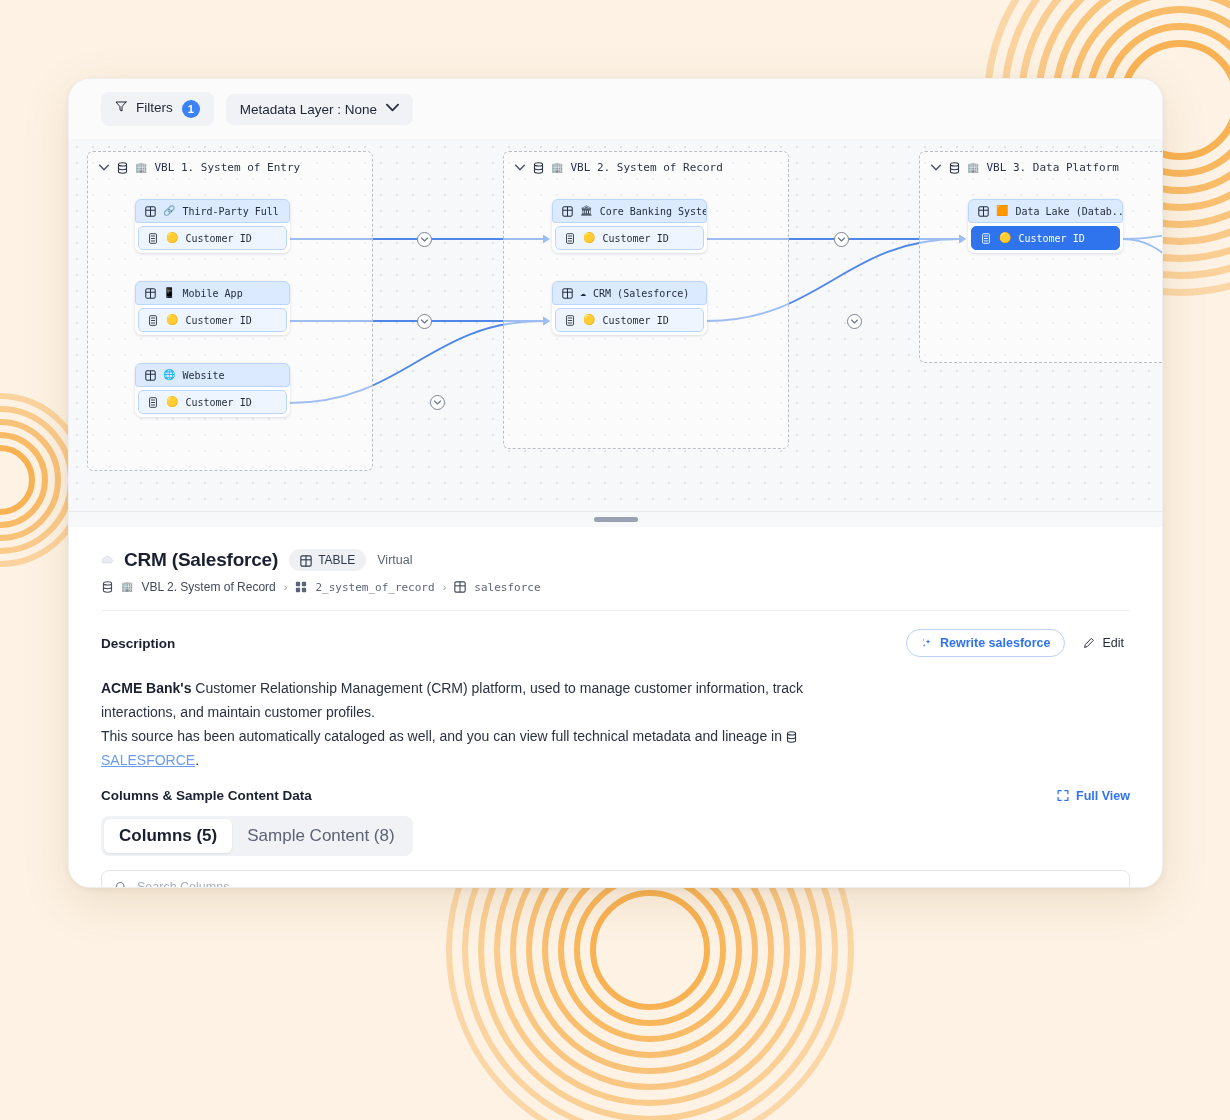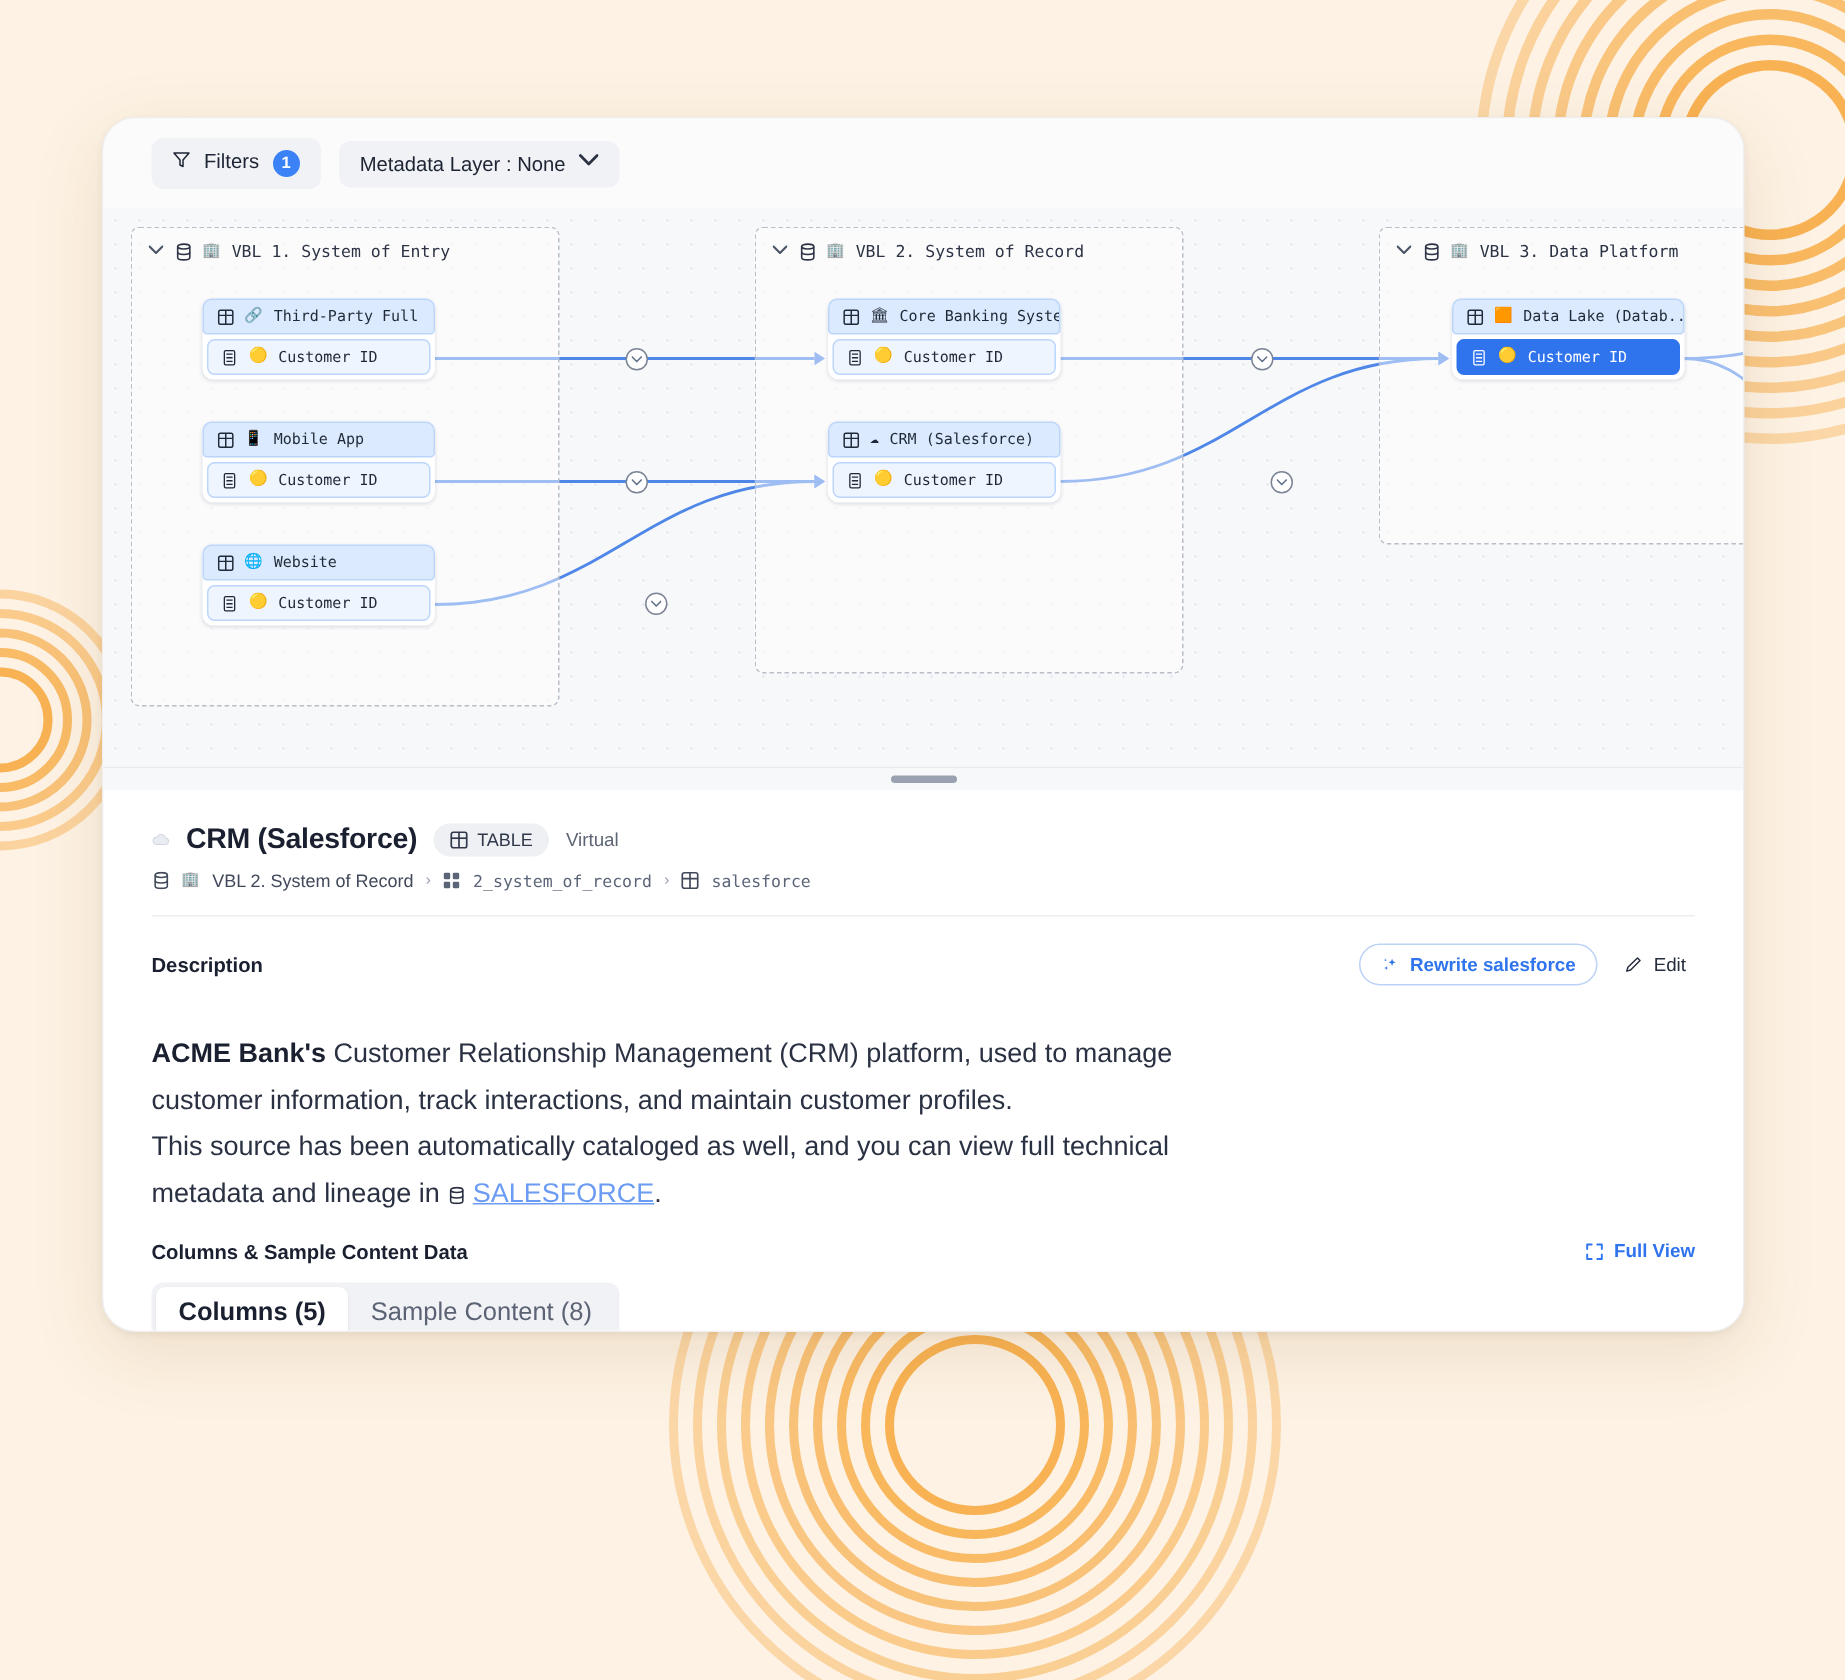--- a/index.html
+++ b/index.html
@@ -71,35 +71,35 @@
 
   .divider-bar { height:16px; background:#f7f8fa; border-top:1px solid #e8eaee;
     display:flex; align-items:center; justify-content:center; }
   .grabber { width:44px; height:5px; border-radius:3px; background:#9aa2b1; }
 
   
   .detail { position:relative; background:#fff; padding:0 0 0 0; height:422px; }
   .det-head { padding:22px 32px 0 32px; }
   .title-row { display:flex; align-items:center; gap:11px; }
   .title-row h1 { font-size:19px; color:#1a2030; font-weight:700; letter-spacing:-.2px; }
-  .pill { display:flex; align-items:center; gap:6px; background:#eef0f4; border-radius:14px;
+  .pill { display:flex; align-items:flex-end; gap:6px; background:#eef0f4; border-radius:14px;
     padding:4px 11px; font-size:12px; color:#30384a; font-weight:500; }
   .virtual { font-size:12.5px; color:#5d6575; }
   .crumbs { display:flex; align-items:center; gap:8px; margin-top:9px; font-size:12px; color:#41495a; }
   .crumbs .mono { font-family:"DejaVu Sans Mono", monospace; font-size:11px; color:#5c6578;text-align:center; }
   .crumbs .sep { color:#9aa2b1; font-size:11px; }
   .hr { height:1px; background:#eceef2; margin:16px 0 0 0; }
 
   .sec { padding:0 32px; }
   .sec-row { display:flex; align-items:center; justify-content:space-between; margin-top:18px; }
   .sec-title { font-size:13.5px; font-weight:700; color:#1a2030; }
   .ghost-btn { display:flex; align-items:center; gap:7px; border:1px solid #bcd2f7; border-radius:16px;
     padding:6px 14px; color:#2f74ed; font-size:12.5px; font-weight:600; cursor:pointer; background:#fff; }
   .plain-btn { display:flex; align-items:center; gap:7px; color:#252c3b; font-size:12.5px; cursor:pointer; padding:6px 6px; }
-  .desc { margin-top:30px; font-size:18px; line-height:1.72; color:#2a3142; max-width:740px; }
+  .desc { margin-top:19px; font-size:14px; line-height:1.72; color:#2a3142; max-width:740px; }
   .desc b { font-weight:700; color:#1a2030; }
   .lnk { color:#6b9bf2; text-decoration:underline; }
 
   .tabs { display:inline-flex; background:#f1f2f5; border-radius:8px; padding:3px; margin-top:13px; }
   .tab { padding:7px 15px; font-size:17px; border-radius:6px; color:#5b6374; cursor:pointer; }
   .tab.on { background:#fff; color:#1a2030; font-weight:700; box-shadow:0 1px 2px rgba(0,0,0,.09); }
   .link-btn { display:flex; align-items:center; gap:7px; color:#2f74ed; font-size:12.5px; font-weight:700; cursor:pointer; }
 
   .search { margin-top:14px; display:flex; align-items:center; gap:10px; border:1px solid #e2e5ea;
     border-radius:8px; padding:9px 13px; background:#fff; }

